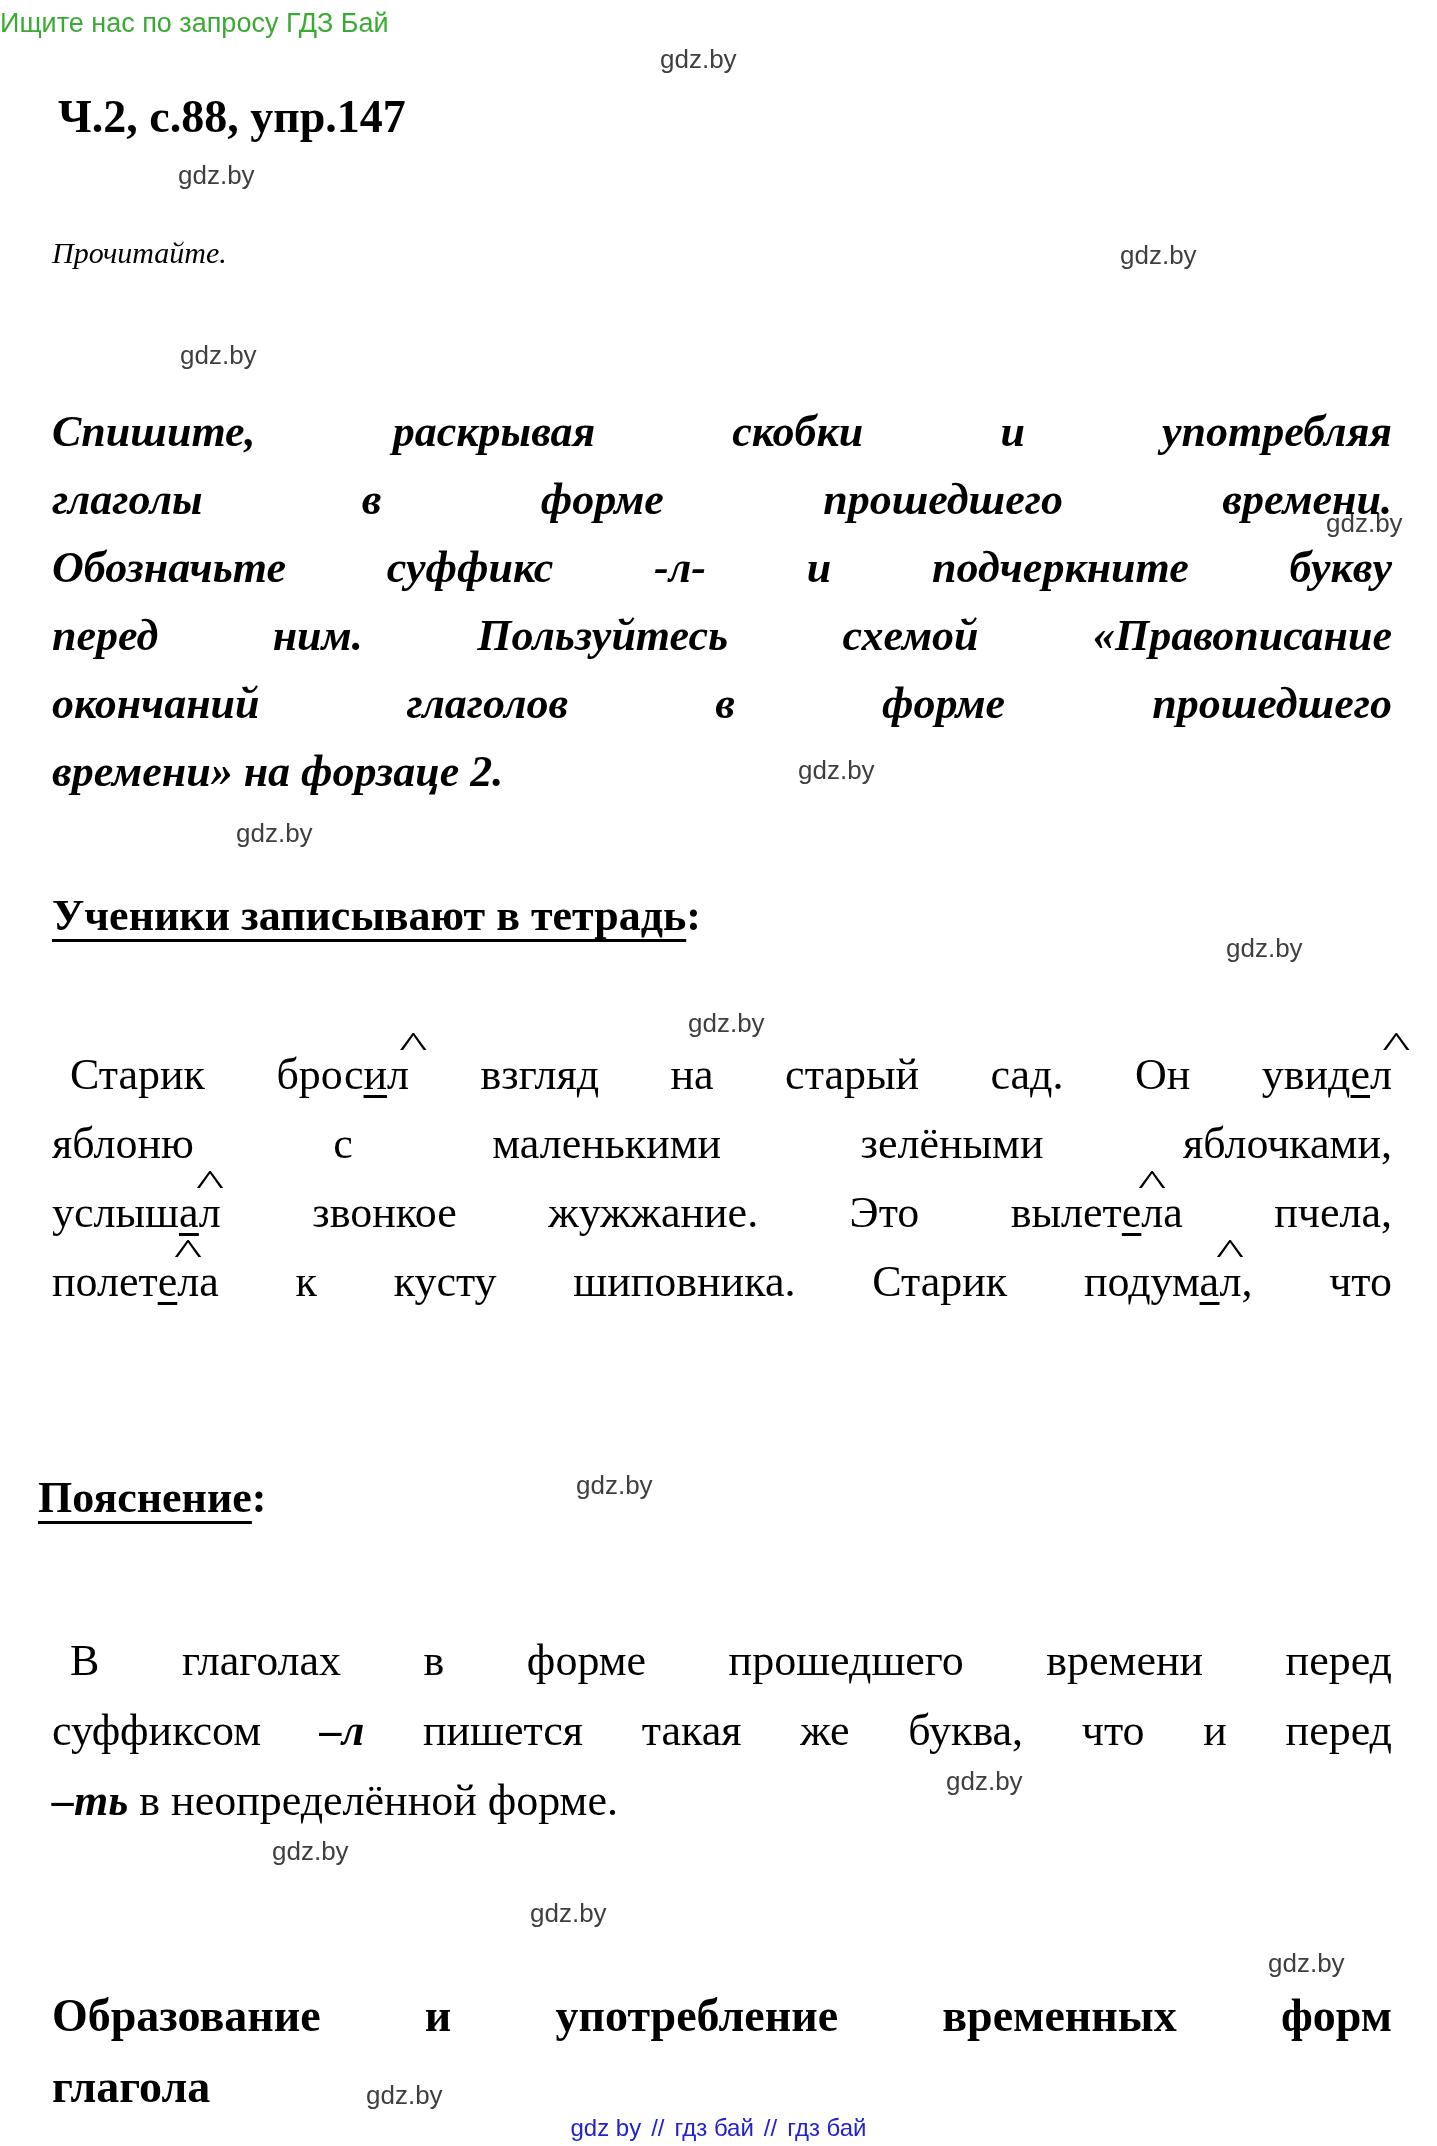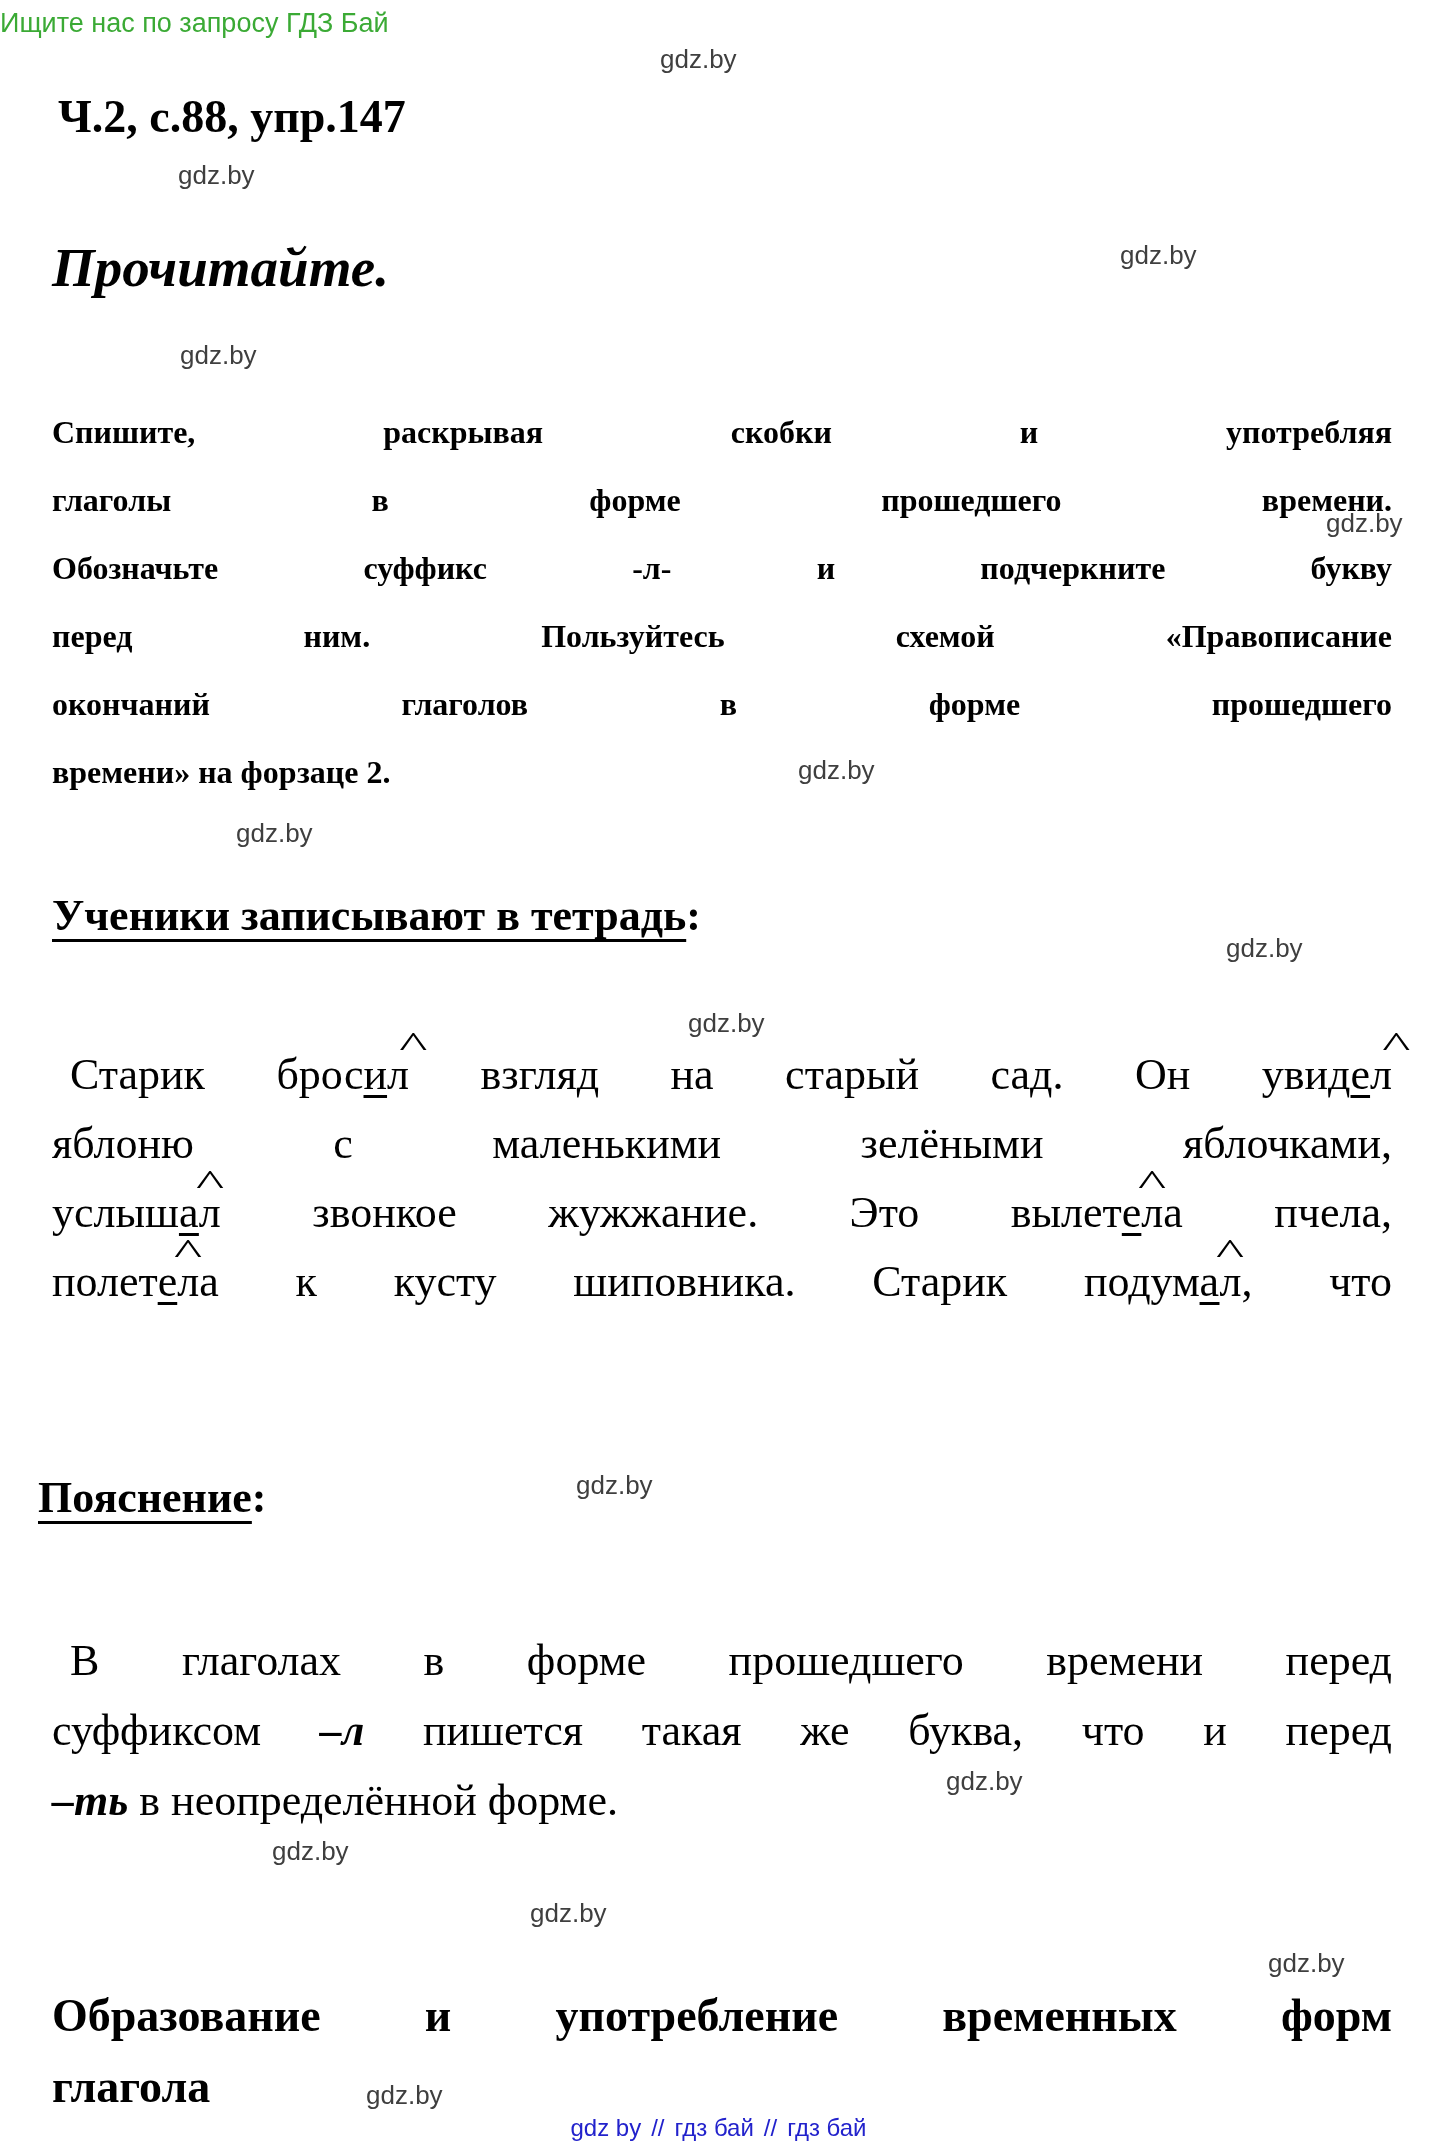--- a/index.html
+++ b/index.html
@@ -28,25 +28,25 @@
     color: #3F3F3F;
     white-space: nowrap;
   }
   .title {
     position: absolute; left: 52px; top: 84px;
     margin: 6px;
     font-size: 46px; font-weight: 700;
   }
   .read {
     position: absolute; left: 52px; top: 236px;
-    font-size: 55px; font-weight: 700; font-style: italic;
+    font-size: 30px; font-weight: 400; font-style: italic;
   }
   .instruction {
     position: absolute; left: 52px; top: 398px; width: 1340px;
-    font-size: 32px; font-weight: 700; 
+    font-size: 44px; font-weight: 700; font-style: italic;
     line-height: 68px;
   }
   .students {
     position: absolute; left: 52px; top: 890px;
     font-size: 44px; font-weight: 700;
   }
   .ul {
     text-decoration: underline;
     text-decoration-thickness: 3px;
     text-underline-offset: 9px;

